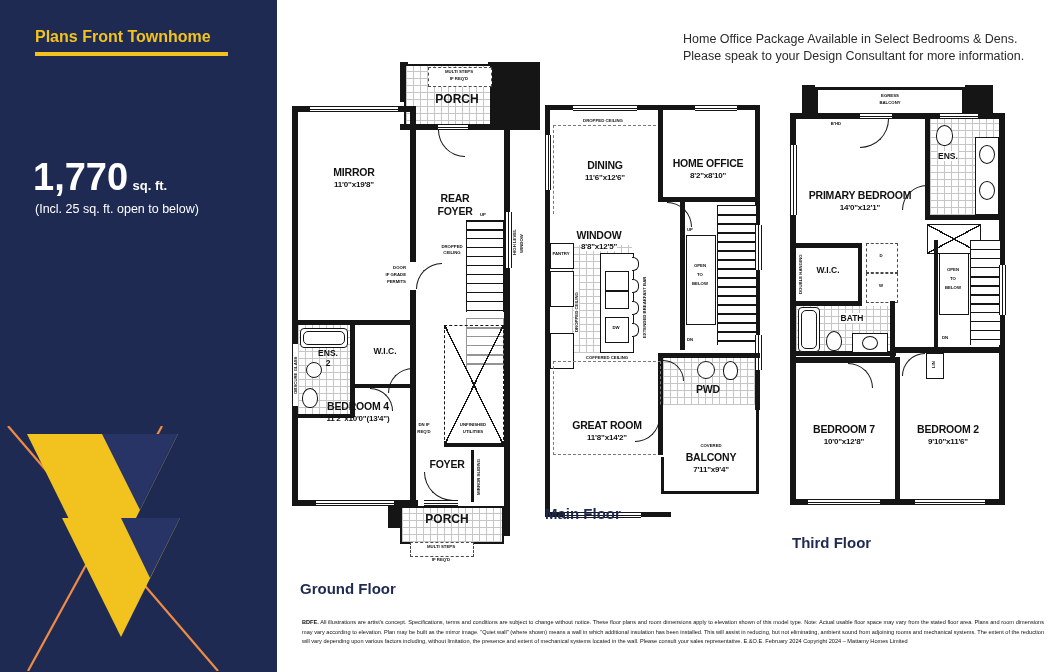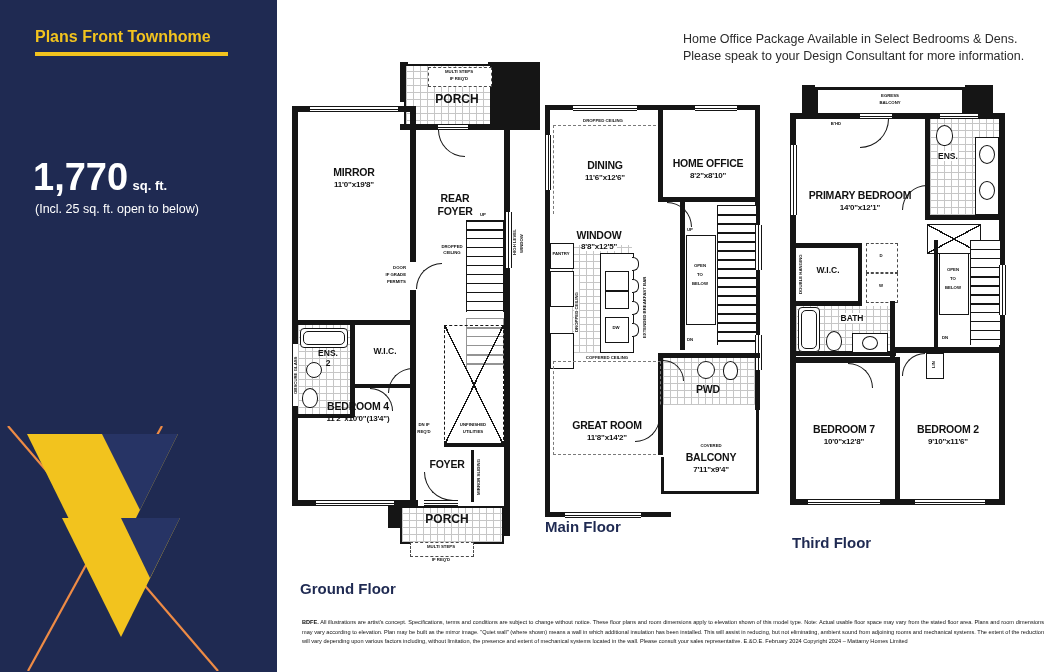--- a/index.html
+++ b/index.html
@@ -239,21 +239,21 @@
 
     <div class="wall" style="left:113px;top:300px;width:5px;height:50px;"></div>
     <div class="arc br" style="left:90px;top:312px;width:24px;height:24px;"></div>
     <div class="wall" style="left:116px;top:352px;width:3px;height:36px;"></div>
     <div class="wall" style="left:211px;top:305px;width:3px;height:83px;"></div>
     <div class="wall" style="left:116px;top:386px;width:98px;height:3px;"></div>
     <div class="lbl mc c" style="left:166px;top:338px;">COVERED</div>
     <div class="lbl rm c" style="left:166px;top:346px;">BALCONY</div>
     <div class="lbl dm c" style="left:166px;top:360px;">7'11"x9'4"</div>
   </div>
-  <div class="floor-label" style="left:545px;top:518px;">Main Floor</div>
+  <div class="floor-label" style="left:545px;top:505px;">Main Floor</div>
 
   <div class="plan" style="left:790px;top:85px;width:215px;height:425px;">
 
     <div class="blk" style="left:12px;top:0;width:13px;height:30px;"></div>
     <div class="blk" style="left:175px;top:0;width:28px;height:30px;"></div>
     <div class="wall" style="left:25px;top:2px;width:150px;height:3px;"></div>
     <div class="wall" style="left:25px;top:2px;width:3px;height:26px;"></div>
     <div class="wall" style="left:172px;top:2px;width:3px;height:26px;"></div>
     <div class="lbl mc c" style="left:100px;top:8px;">EGRESS</div>
     <div class="lbl mc c" style="left:100px;top:15px;">BALCONY</div>

